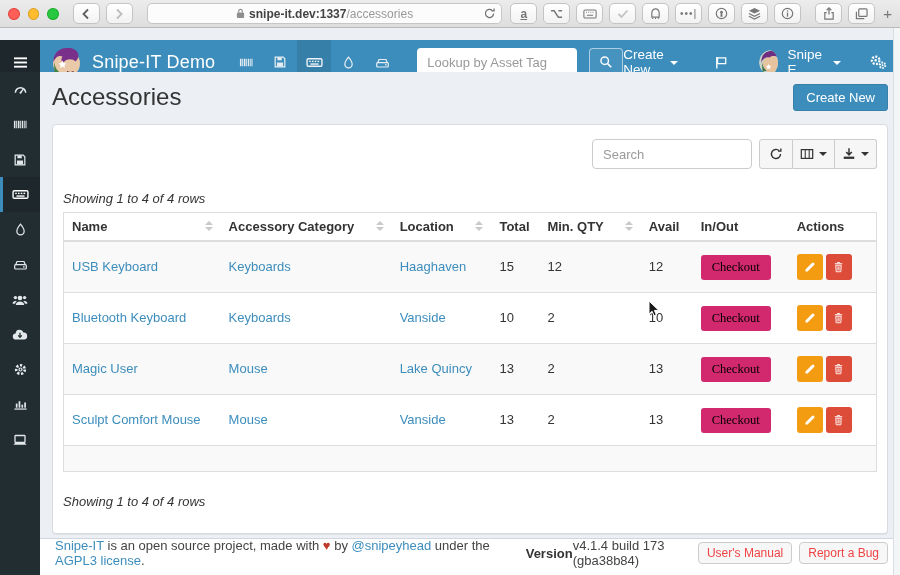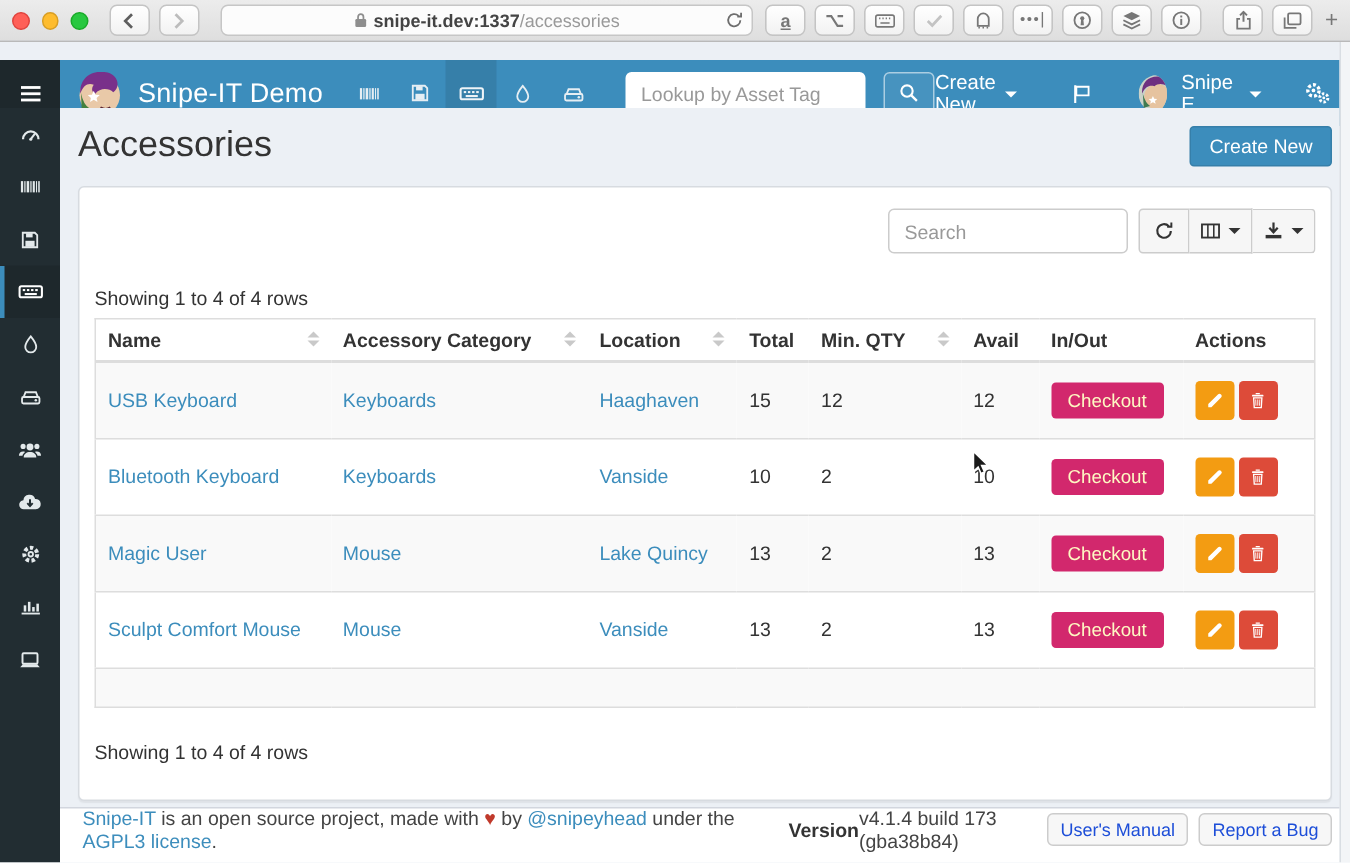--- a/index.html
+++ b/index.html
@@ -106,56 +106,56 @@
   .table-search::placeholder { color:#999; }
   .btn-group { display:flex; margin-left:7px; }
   .tool-btn {
     height:30px; min-width:34px; background:#f6f6f6; border:1px solid #ccc;
     display:flex; align-items:center; justify-content:center; padding:0 7px;
   }
   .tool-btn + .tool-btn { border-left:0; }
   .tool-btn:first-child { border-radius:3px 0 0 3px; }
   .tool-btn:last-child { border-radius:0 3px 3px 0; }
   .caret-d { width:0; height:0; border-left:4px solid transparent; border-right:4px solid transparent; border-top:4px solid #333; margin-left:5px; }
-  .showing { font-size:13px; color:#333; margin-top:22px; }
+  .showing { font-size:13px; color:#333; margin-top:22px;font-style:italic; }
   table.grid { width:100%; border-collapse:collapse; margin-top:6px; border:1px solid #ddd; font-size:13px; }
   table.grid th {
     text-align:left; padding:6px 8px; border-bottom:2px solid #ddd;
     font-weight:700; color:#333; font-size:13px;
   }
   table.grid td { padding:12px 8px; line-height:20px; border-top:1px solid #ddd; vertical-align:middle; }
   table.grid tbody tr:nth-child(odd) { background:#f9f9f9; }
   td.spacer-cell { height:26px; padding:0; }
   a.cell-link { color:#3c8dbc; text-decoration:none; }
   .sort { float:right; display:inline-flex; flex-direction:column; margin-top:2px; }
   .sort i { width:0; height:0; border-left:4px solid transparent; border-right:4px solid transparent; display:block; }
   .sort .up { border-bottom:4px solid #c9c9c9; margin-bottom:2px; }
   .sort .dn { border-top:4px solid #c9c9c9; }
   .btn-checkout {
-    background:#d2286d; color:#fef9c3; border:0; border-radius:3px;
-    font-size:12.5px; padding:5px 11px; font-family:Liberation Sans, sans-serif;
+    background:#d2286d; color:#000000; border:0; border-radius:3px;
+    font-size:12.5px; padding:5px 11px; font-family:Liberation Serif, serif;
   }
   .action-btns { display:flex; }
   .icon-btn { width:26px; height:26px; border:0; border-radius:3px; display:flex; align-items:center; justify-content:center; }
   .icon-btn.edit { background:#f39c12; margin-right:3px; }
   .icon-btn.del { background:#dd4b39; }
 
   
   .app-footer {
     position:absolute; left:40px; bottom:0; width:860px; height:37px; background:#fff;
     border-top:1px solid #d2d6de; display:flex; align-items:center;
     padding:0 12px 8px 15px; font-size:13px; color:#444;
   }
   .app-footer a { color:#3c8dbc; text-decoration:none; }
   .heart { color:#c0392b; }
   .footer-right { margin-left:auto; display:flex; align-items:center; }
   .version-label { font-weight:700; color:#333; }
   .footer-btn {
     margin-left:7px; background:#f7f7f7; border:1px solid #ccc; border-radius:4px;
-    font-size:12px; color:#1d4ed8; padding:3px 8px; font-family:inherit; white-space:nowrap;
+    font-size:12px; color:#ef4444; padding:3px 8px; font-family:inherit; white-space:nowrap;
   }
 
   
   .gutter {
     position:absolute; top:28px; right:0; width:7px; bottom:0;
     background:#f3f5f7; border-left:1px solid #d9dee3; z-index:40;
   }
   .cursor { position:absolute; left:648px; top:300px; z-index:60; pointer-events:none; }
 </style>
 </head>

